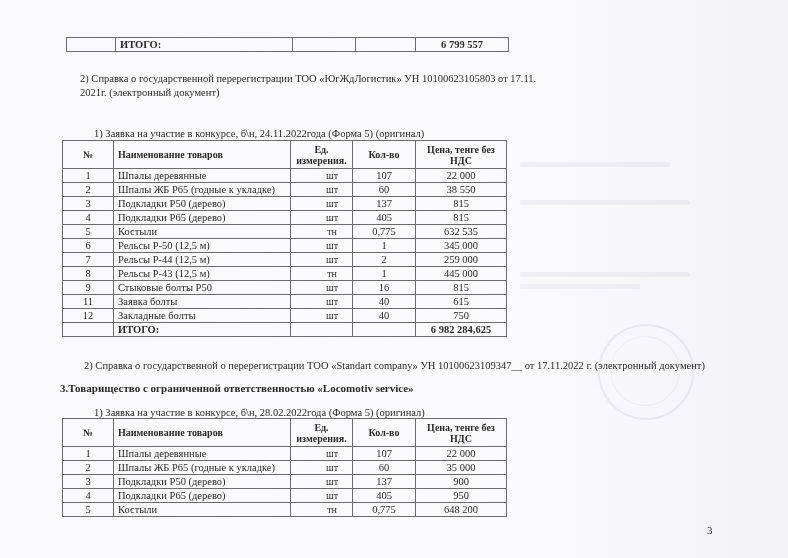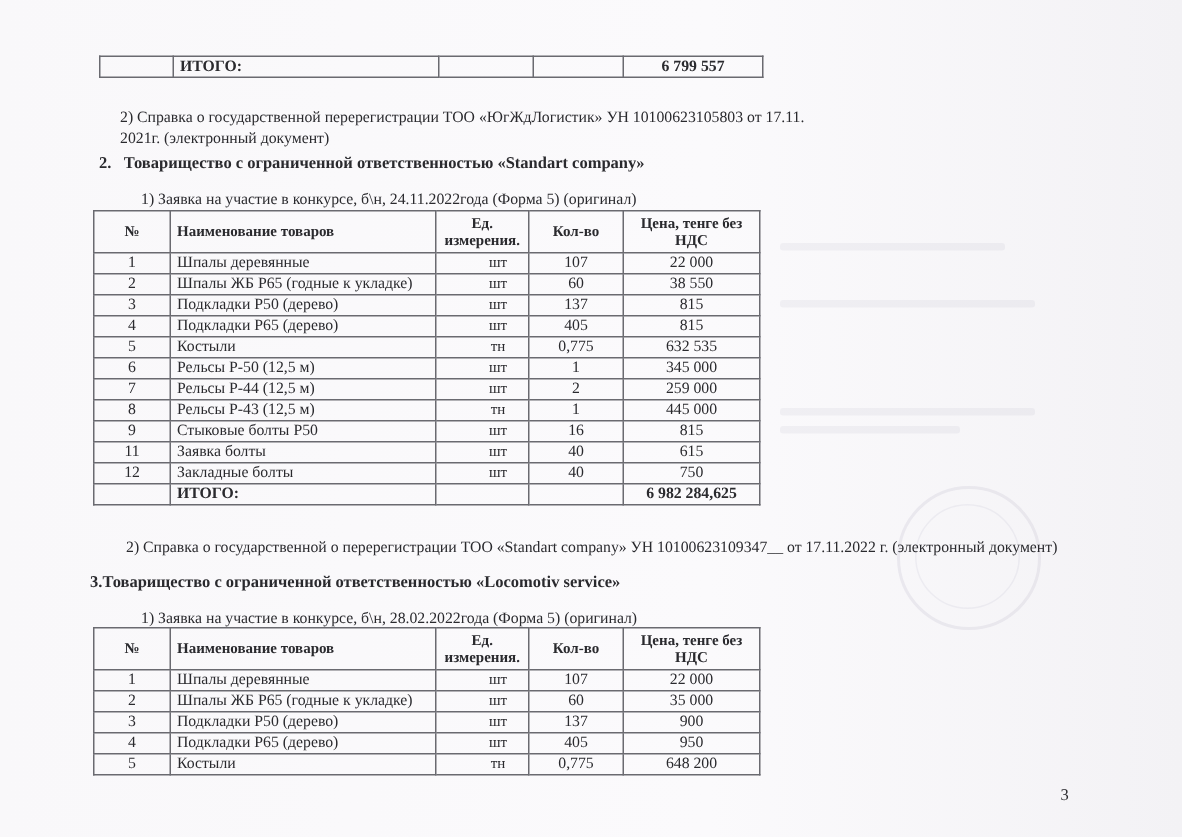--- a/index.html
+++ b/index.html
@@ -58,24 +58,20 @@
       <td></td>
       <td></td>
       <td class="b c">6 799 557</td>
     </tr>
   </tbody>
     </table>
 
   <div class="para" style="left:80px;top:72px;">2) Справка о государственной перерегистрации ТОО «ЮгЖдЛогистик» УН 10100623105803 от 17.11.</div>
   <div class="para" style="left:80px;top:86px;">2021г. (электронный документ)</div>
 
-  <div class="head" style="left:66px;top:103px;">
-    <span>2.</span>&nbsp;&nbsp;
-    <span>Товарищество с ограниченной ответственностью «Standart company»</span>
-  </div>
 
   <div class="para" style="left:94px;top:127px;text-align:right;">1)   Заявка на участие в конкурсе, б\н, 24.11.2022года (Форма 5) (оригинал)</div>
 
   <table style="left:62px;top:140px;">
     <colgroup>
         <col style="width:51px">
         <col style="width:177px">
         <col style="width:62px">
         <col style="width:63px">
         <col style="width:91px">

